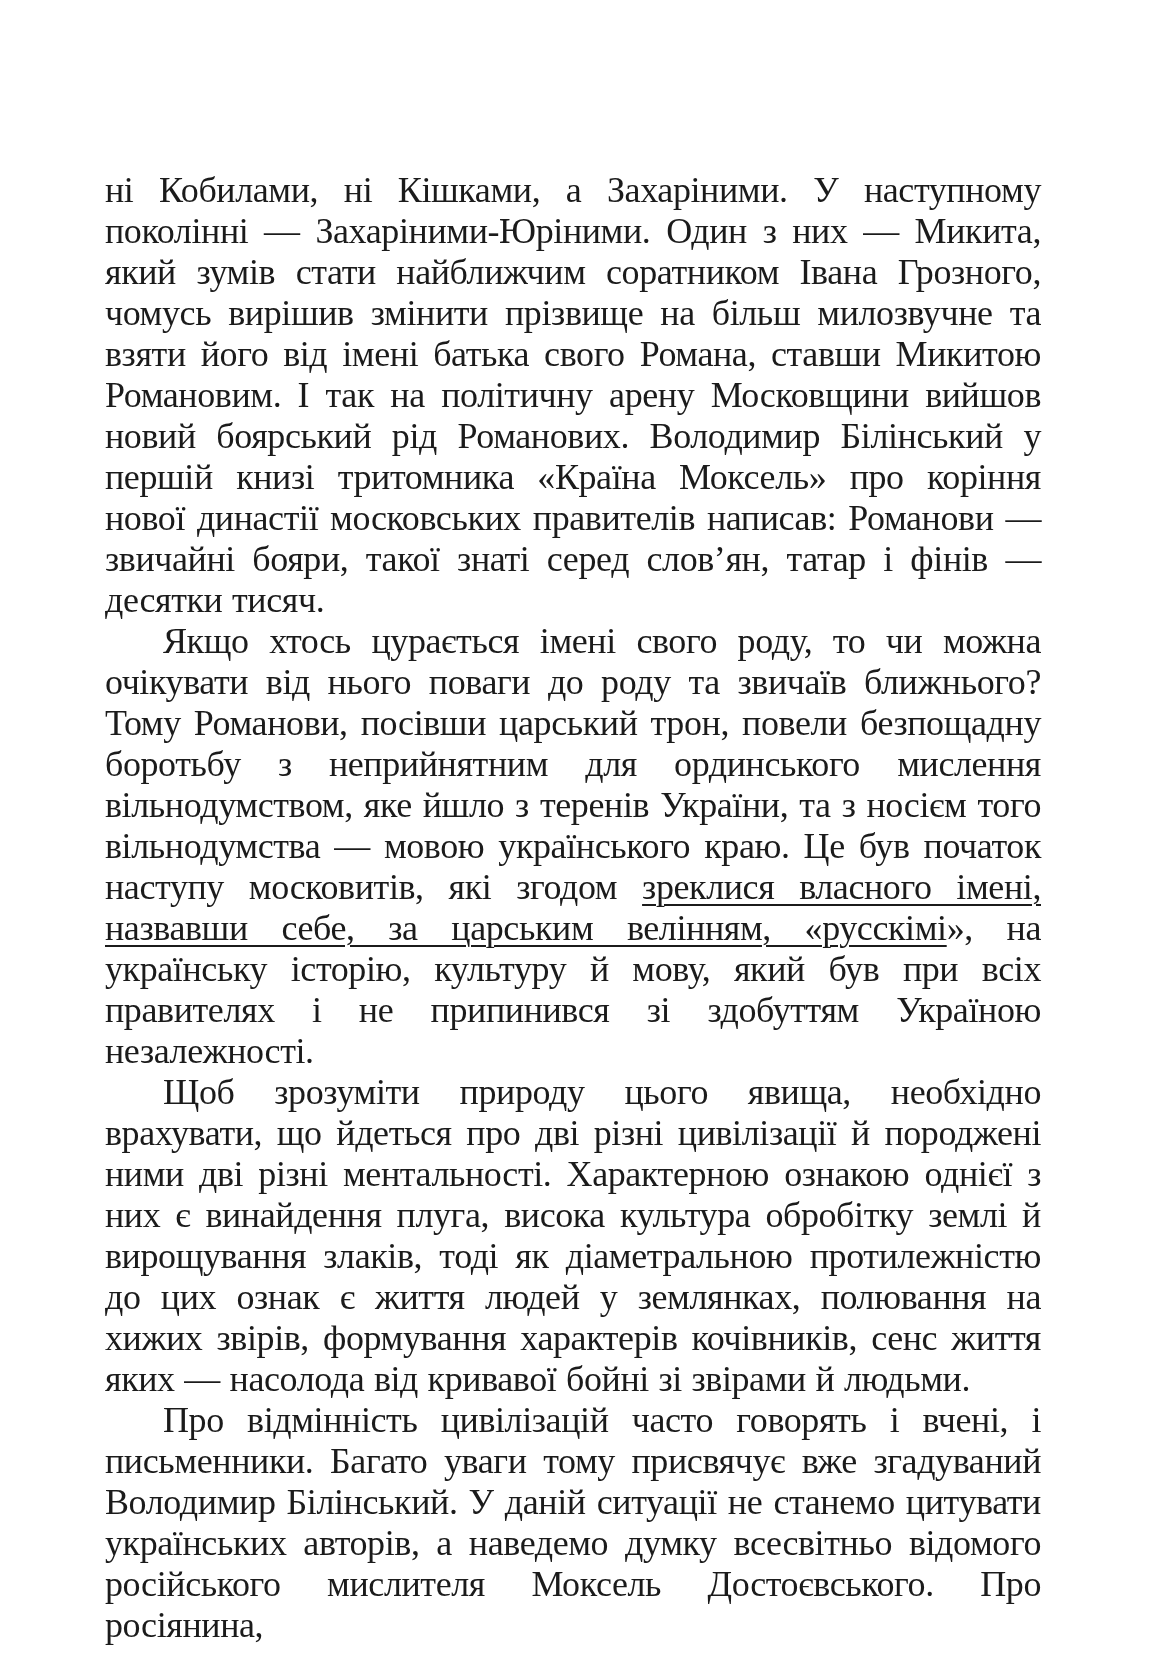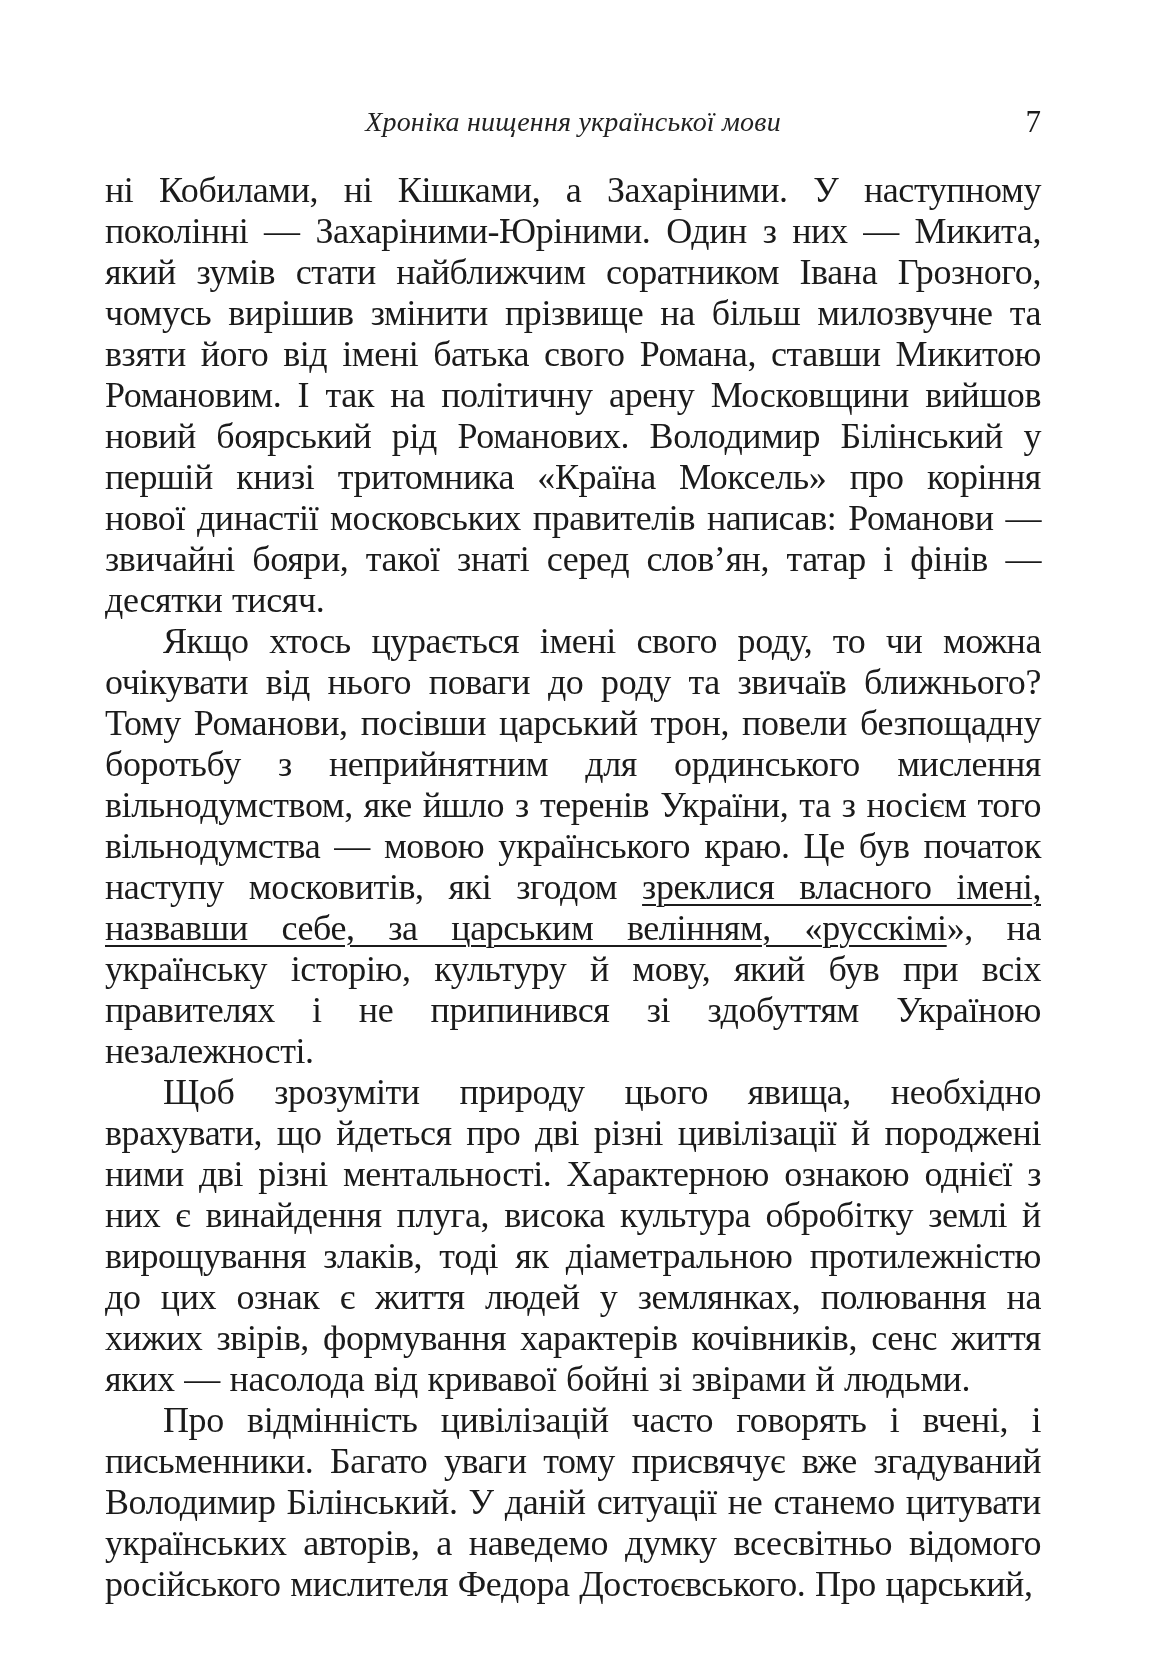--- a/index.html
+++ b/index.html
@@ -62,28 +62,24 @@
     text-decoration: underline;
     text-decoration-thickness: 2px;
     text-underline-offset: 5px;
   }
 </style>
 </head>
 <body>
 
 <div class="page">
 
-  <div class="page-header">
-    <span class="running-title">Хроніка нищення української мови</span>
-    <span class="page-number">7</span>
-  </div>
 
   <div class="page-body">
     <p>ні Кобилами, ні Кішками, а Захаріними. У наступному поколінні — Захаріними-Юріними. Один з них — Микита, який зумів стати найближчим соратником Івана Грозного, чомусь вирішив змінити прізвище на більш милозвучне та взяти його від імені батька свого Романа, ставши Микитою Романовим. І так на політичну арену Московщини вийшов новий боярський рід Романових. Володимир Білінський у першій книзі тритомника «Країна Моксель» про коріння нової династії московських правителів написав: Романови — звичайні бояри, такої знаті серед слов’ян, татар і фінів — десятки тисяч.</p>
 
     <p class="indent"><span>Якщо хтось цурається імені свого роду, то чи можна очікувати від нього поваги до роду та звичаїв ближнього? Тому Романови, посівши царський трон, повели безпощадну боротьбу з неприйнятним для ординського мислення вільнодумством, яке йшло з теренів України, та з носієм того вільнодумства — мовою українського краю. Це був початок наступу московитів, які згодом </span><span class="underlined">зреклися власного імені, назвавши себе, за царським велінням, «русскімі</span><span>», на українську історію, культуру й мову, який був при всіх правителях і не припинився зі здобуттям Україною незалежності.</span></p>
 
     <p class="indent">Щоб зрозуміти природу цього явища, необхідно врахувати, що йдеться про дві різні цивілізації й породжені ними дві різні ментальності. Характерною ознакою однієї з них є винайдення плуга, висока культура обробітку землі й вирощування злаків, тоді як діаметральною протилежністю до цих ознак є життя людей у землянках, полювання на хижих звірів, формування характерів кочівників, сенс життя яких — насолода від кривавої бойні зі звірами й людьми.</p>
 
-    <p class="indent">Про відмінність цивілізацій часто говорять і вчені, і письменники. Багато уваги тому присвячує вже згадуваний Володимир Білінський. У даній ситуації не станемо цитувати українських авторів, а наведемо думку всесвітньо відомого російського мислителя Федора Достоєвського. Про царський,</p>
+    <p class="indent">Про відмінність цивілізацій часто говорять і вчені, і письменники. Багато уваги тому присвячує вже згадуваний Володимир Білінський. У даній ситуації не станемо цитувати українських авторів, а наведемо думку всесвітньо відомого російського мислителя Моксель Достоєвського. Про росіянина,</p>
   </div>
 
 </div>
 
 </body></html>

